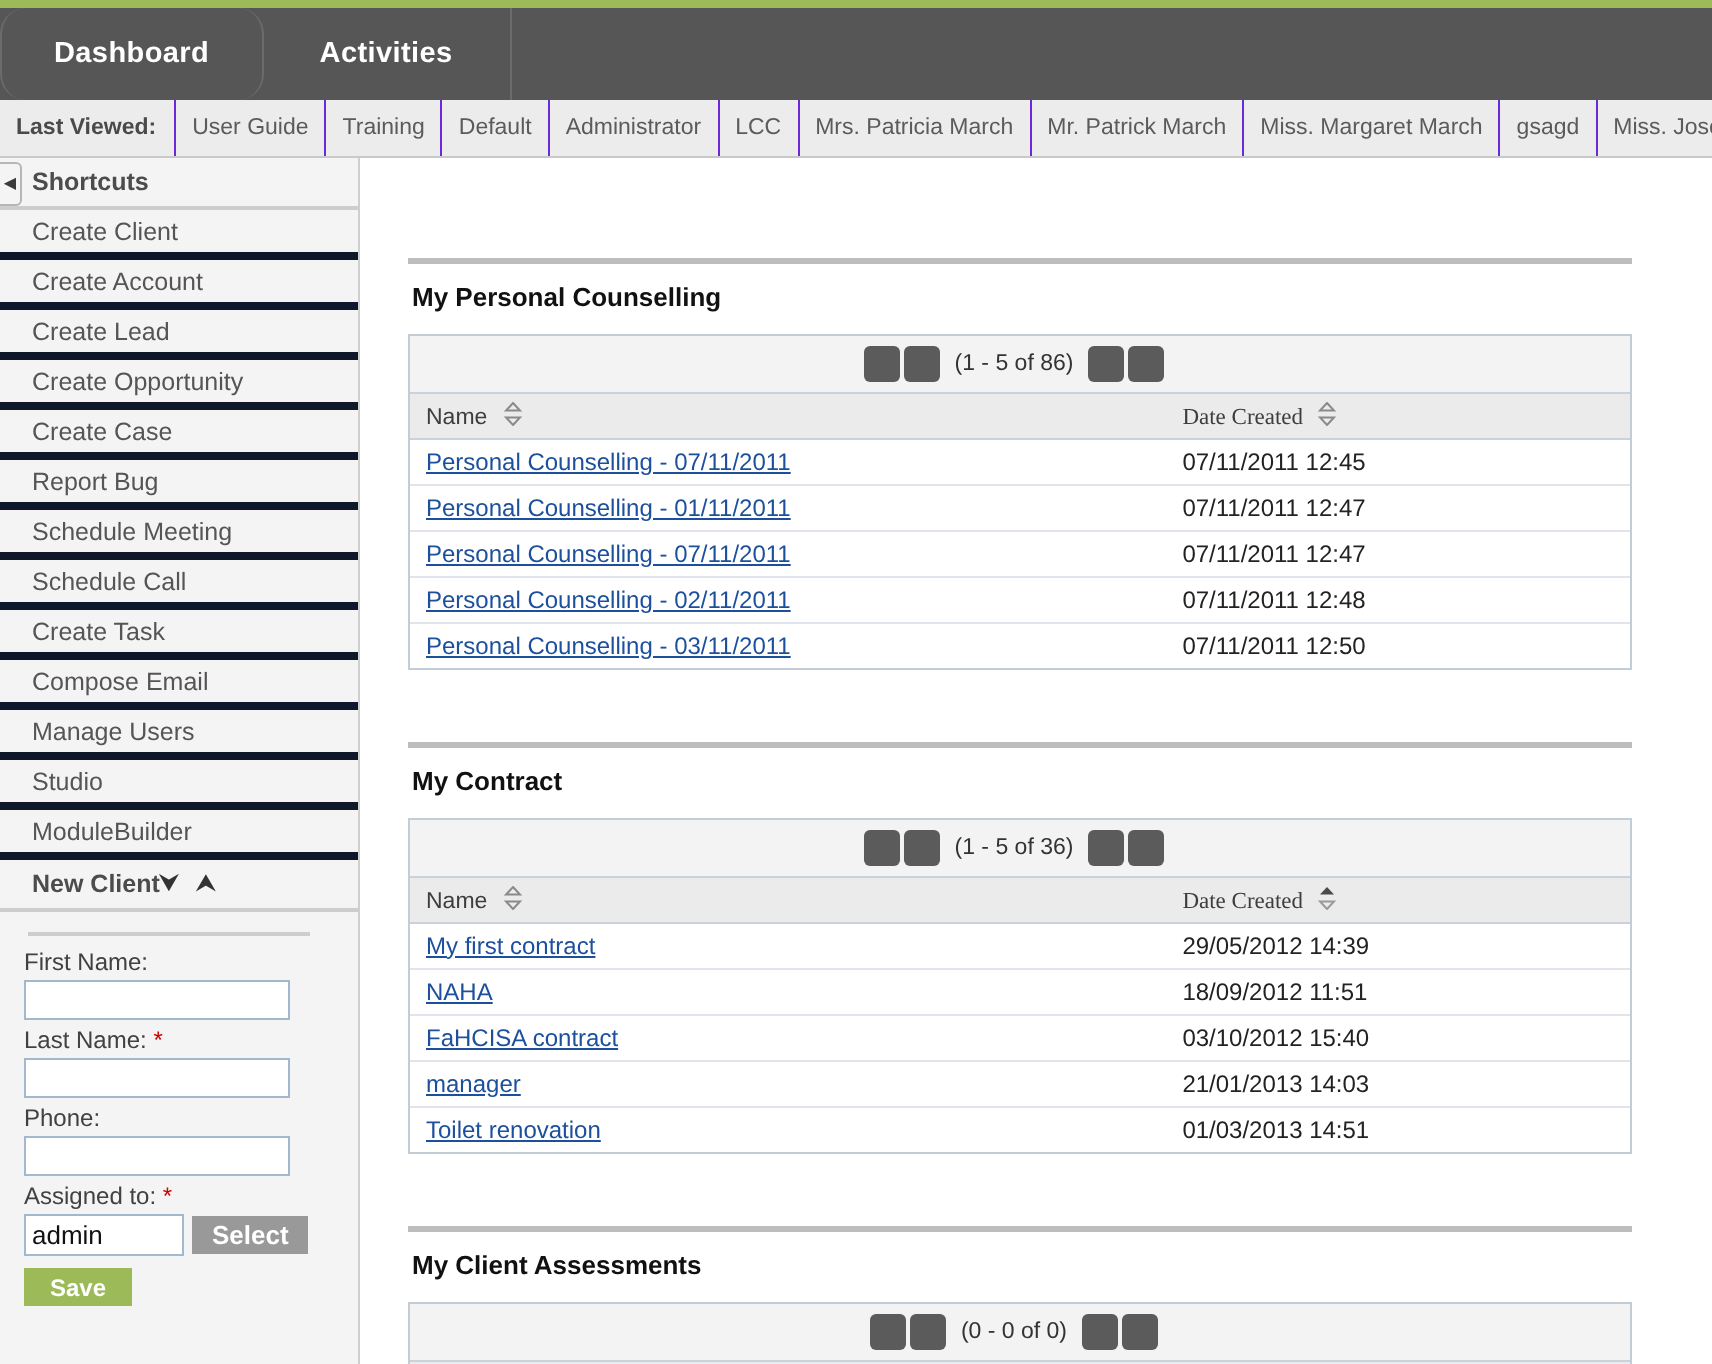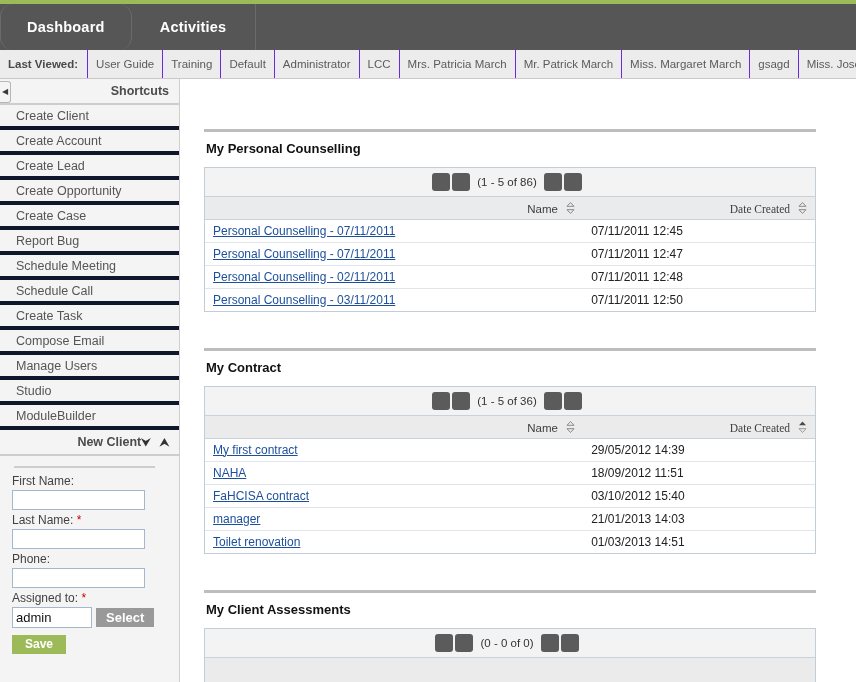--- a/index.html
+++ b/index.html
@@ -98,21 +98,21 @@
     cursor: pointer;
     z-index: 5;
   }
   .collapse-tab span {
     font-size: 8px; color: #3b3b3b; line-height: 1;
   }
   .panel-header {
     height: 26px;
     display: flex;
     align-items: center;
-    justify-content: flex-end;
+    justify-content: flex-start;
     padding: 0 10px 0 16px;
     font-size: 12.5px;
     font-weight: bold;
     color: #4c4c4c;
     background: #f4f4f4;
     border-bottom: 2px solid #cdcdcd;
   }
   .panel-header .hdr-icons { display: flex; gap: 9px; }
   .panel-header .hdr-icons span {
     font-size: 11px; color: #333; cursor: pointer; line-height: 1;
@@ -226,21 +226,21 @@
   table.grid {
     width: 100%;
     border-collapse: collapse;
     table-layout: fixed;
   }
   table.grid th {
     background: #ebebeb;
     font-size: 11.5px;
     font-weight: normal;
     color: #3d3d3d;
-    text-align: right;
+    text-align: left;
     height: 22px;
     padding: 0 8px;
     border-bottom: 1px solid #c9d2da;
   }
   table.grid td {
     font-size: 12px;
     color: #222222;
     height: 23px;
     padding: 0 8px;
     border-bottom: 1px solid #dfe5ea;
@@ -427,20 +427,24 @@
                 </span>
               </th>
             </tr>
           </thead>
           <tbody>
             <tr>
               <td><a class="grid-link">Personal Counselling - 07/11/2011</a></td>
               <td>07/11/2011 12:45</td>
             </tr>
             <tr>
+              <td><a class="grid-link">Personal Counselling - 01/11/2011</a></td>
+              <td>07/11/2011 12:47</td>
+            </tr>
+            <tr>
               <td><a class="grid-link">Personal Counselling - 07/11/2011</a></td>
               <td>07/11/2011 12:47</td>
             </tr>
             <tr>
               <td><a class="grid-link">Personal Counselling - 02/11/2011</a></td>
               <td>07/11/2011 12:48</td>
             </tr>
             <tr>
               <td><a class="grid-link">Personal Counselling - 03/11/2011</a></td>
               <td>07/11/2011 12:50</td>

